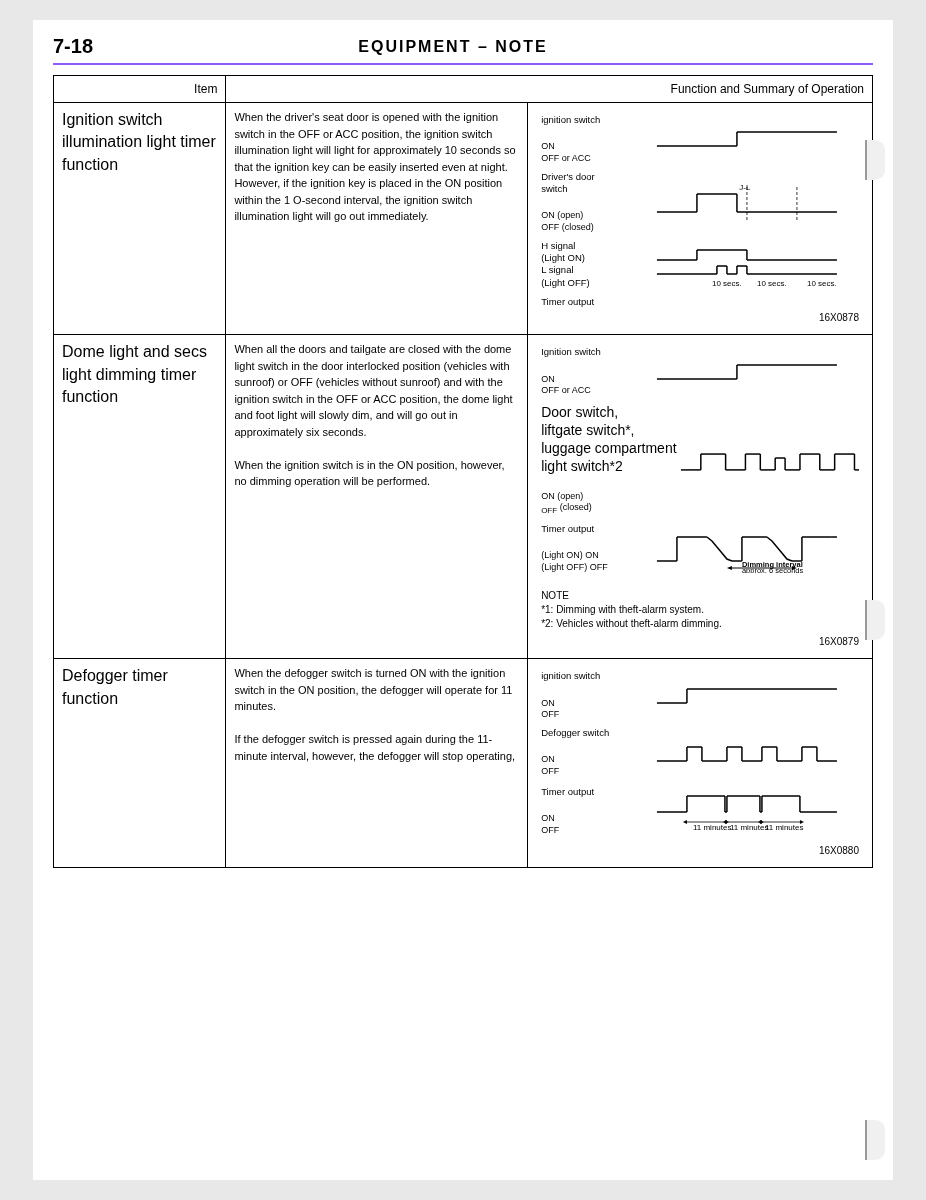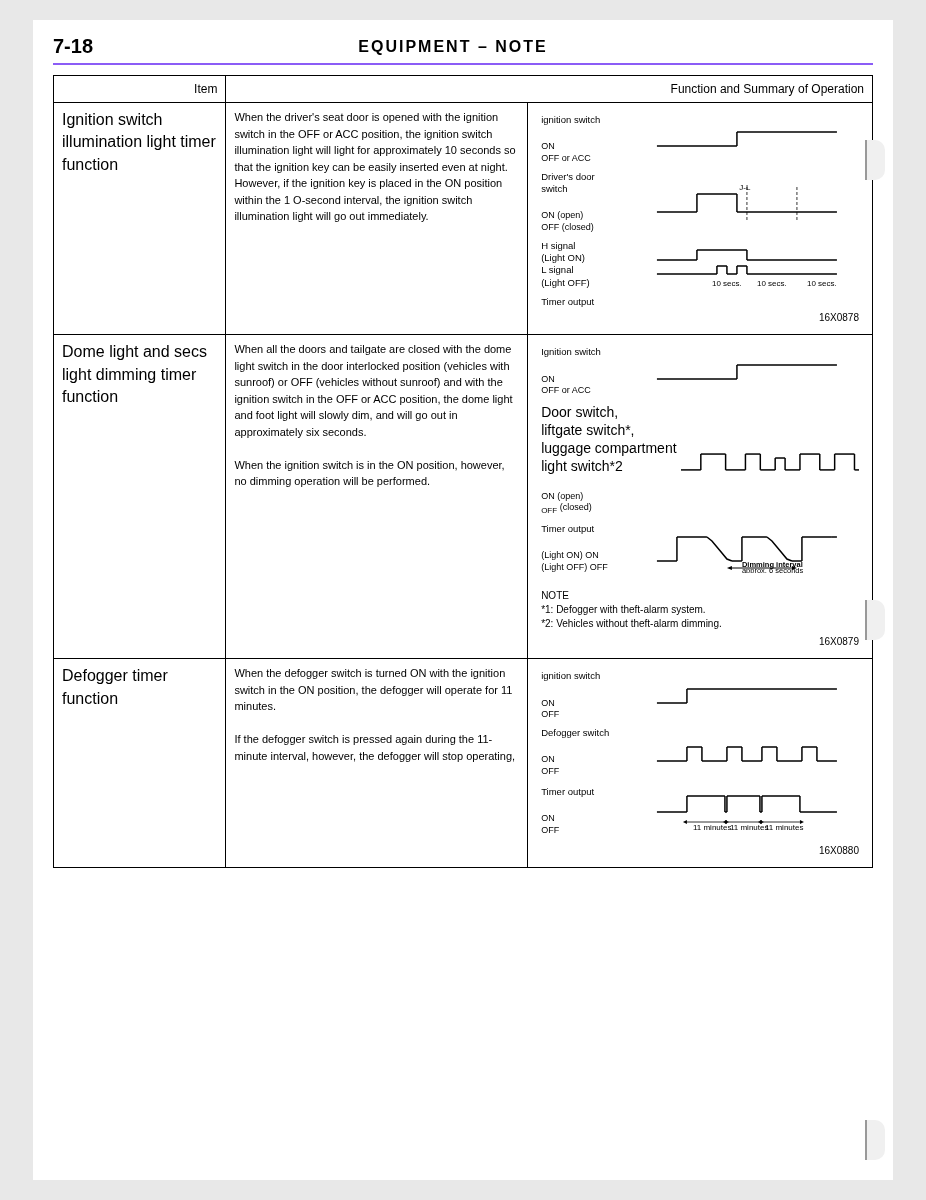--- a/index.html
+++ b/index.html
@@ -268,21 +268,21 @@
                 <line x1="75" y1="45" x2="135" y2="45" stroke="black" stroke-width="1"></line>
                 <polygon points="75,43 75,47 70,45" fill="black"></polygon>
                 <polygon points="135,43 135,47 140,45" fill="black"></polygon>
                 <text x="85" y="44" font-size="7.5" font-weight="bold">Dimming interval</text>
                 <text x="85" y="50" font-size="7.5">approx. 6 seconds</text>
               </svg>
             </div>
 
             <div class="note-text">
               <span>NOTE</span><br>
-              <span>*1: Defogger with theft-alarm system.</span><br>
+              <span>*1: Dimming with theft-alarm system.</span><br>
               <span>*2: Vehicles without theft-alarm dimming.</span>
             </div>
             <div class="diagram-code">16X0879</div>
           </div>
         </td>
       </tr>
 
       <tr>
         <td class="col-item">
           <span class="item-label">Defogger timer function</span>

